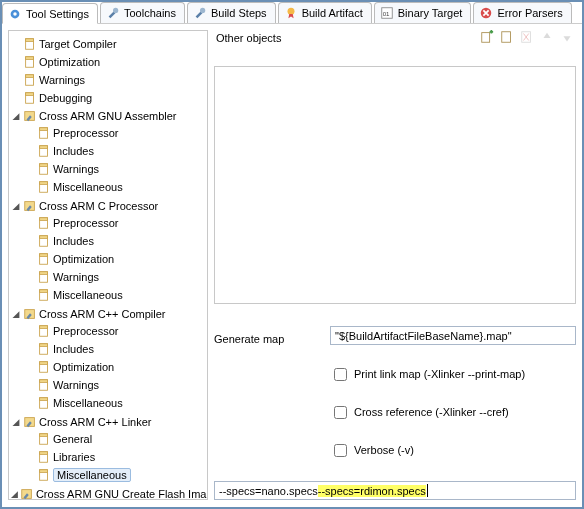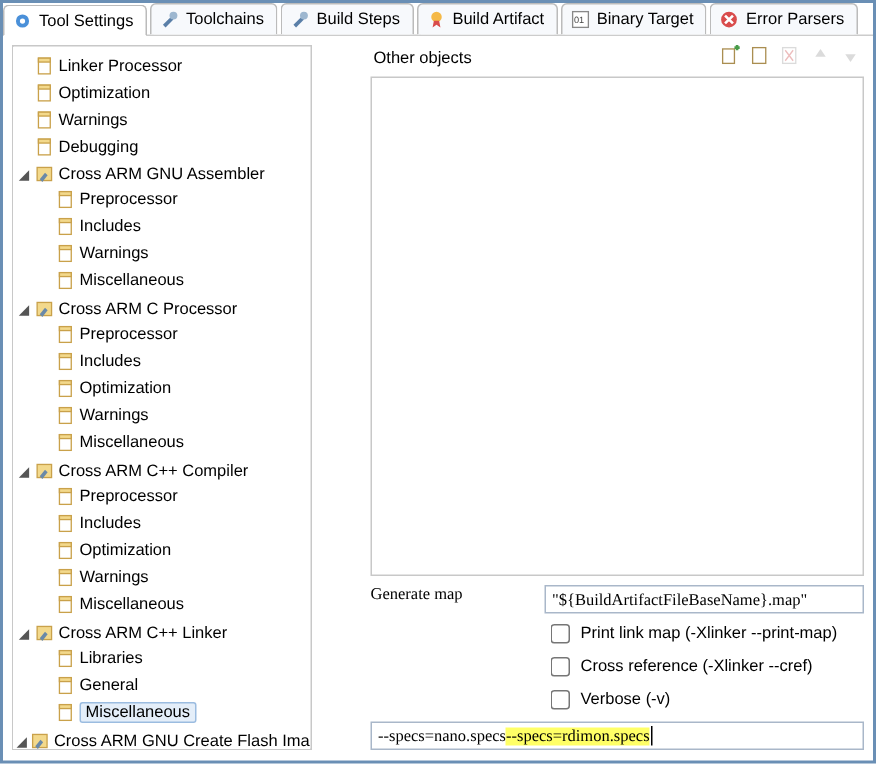--- a/index.html
+++ b/index.html
@@ -66,36 +66,35 @@
   .selected-node {
     background: #e4eef9;
     border: 1px solid #9bbce0;
     border-radius: 2px;
     padding: 0 3px;
   }
   .right {
     flex: 1;
     display: flex;
     flex-direction: column;
-    gap: 4px;
-    margin-left: 33px;
+    gap: 20px;
   }
   .list-header {
     display: flex;
     align-items: center;
     justify-content: space-between;
     padding: 0 2px;
   }
   .list-header .icons { display:flex; gap:6px; }
   .list-box {
     flex: 1;
     border: 1px solid #c8c8c8;
     background: #fff;
   }
-  .field-row { display:flex; align-items:flex-start; gap:6px; margin-top:2px;font-family:Liberation Serif, serif; }
+  .field-row { display:flex; align-items:flex-end; gap:6px; margin-top:2px; }
   .field-label { flex: 0 0 110px; }
   .text-input {
     flex: 1;
     border: 1px solid #a9b7c9;
     height: 19px;
     padding: 1px 4px;
     font-family: inherit;
     font-size: 11px;
     background: #fff;
   }
@@ -170,21 +169,21 @@
 
   <div class="tree">
     <ul id="tree-root">
         <li>
           <div class="row">
             <span class="exp blank"></span>
             <span class="node-icon"><svg class="icn" viewBox="0 0 16 16">
                 <rect x="3" y="2" width="9" height="12" fill="#fff" stroke="#c9a14a"></rect>
                 <rect x="3" y="2" width="9" height="3" fill="#f3d98c" stroke="#c9a14a"></rect>
               </svg></span>
-            <span>Linker Processor</span>
+            <span>Target Compiler</span>
           </div>
         </li>
         <li>
           <div class="row">
             <span class="exp blank"></span>
             <span class="node-icon"><svg class="icn" viewBox="0 0 16 16">
                 <rect x="3" y="2" width="9" height="12" fill="#fff" stroke="#c9a14a"></rect>
                 <rect x="3" y="2" width="9" height="3" fill="#f3d98c" stroke="#c9a14a"></rect>
               </svg></span>
             <span>Optimization</span>
@@ -396,31 +395,31 @@
             <span>Cross ARM C++ Linker</span>
           </div>
           <ul class="children">
             <li>
               <div class="row">
                 <span class="exp blank"></span>
                 <span class="node-icon"><svg class="icn" viewBox="0 0 16 16">
                     <rect x="3" y="2" width="9" height="12" fill="#fff" stroke="#c9a14a"></rect>
                     <rect x="3" y="2" width="9" height="3" fill="#f3d98c" stroke="#c9a14a"></rect>
                   </svg></span>
+                <span>General</span>
+              </div>
+            </li>
+            <li>
+              <div class="row">
+                <span class="exp blank"></span>
+                <span class="node-icon"><svg class="icn" viewBox="0 0 16 16">
+                    <rect x="3" y="2" width="9" height="12" fill="#fff" stroke="#c9a14a"></rect>
+                    <rect x="3" y="2" width="9" height="3" fill="#f3d98c" stroke="#c9a14a"></rect>
+                  </svg></span>
                 <span>Libraries</span>
-              </div>
-            </li>
-            <li>
-              <div class="row">
-                <span class="exp blank"></span>
-                <span class="node-icon"><svg class="icn" viewBox="0 0 16 16">
-                    <rect x="3" y="2" width="9" height="12" fill="#fff" stroke="#c9a14a"></rect>
-                    <rect x="3" y="2" width="9" height="3" fill="#f3d98c" stroke="#c9a14a"></rect>
-                  </svg></span>
-                <span>General</span>
               </div>
             </li>
             <li>
               <div class="row">
                 <span class="exp blank"></span>
                 <span class="node-icon"><svg class="icn" viewBox="0 0 16 16">
                     <rect x="3" y="2" width="9" height="12" fill="#fff" stroke="#c9a14a"></rect>
                     <rect x="3" y="2" width="9" height="3" fill="#f3d98c" stroke="#c9a14a"></rect>
                   </svg></span>
                 <span class="selected-node">Miscellaneous</span>

